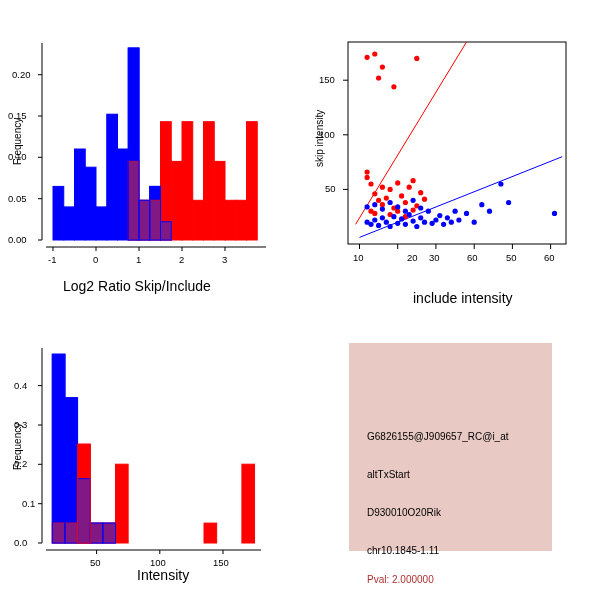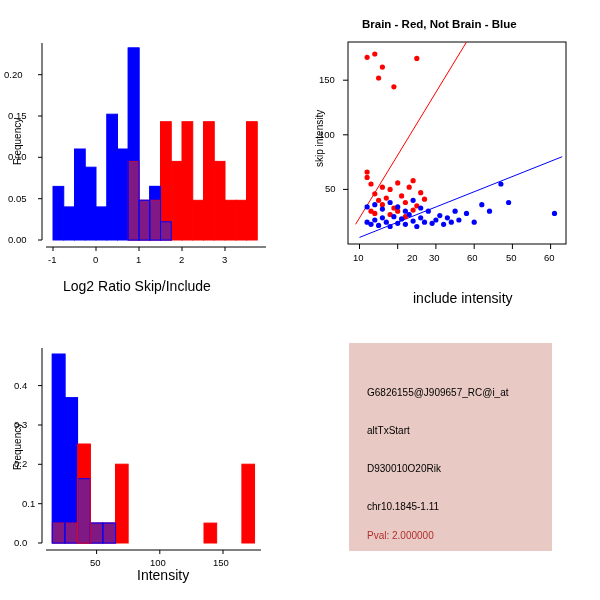--- a/index.html
+++ b/index.html
@@ -44,20 +44,21 @@
   svg { display: block; }
   .infobox {
     position: absolute;
     background: #e8c9c3;
   }
   .infoline {
     font-size: 10px;
     color: #000;
     position: absolute;
     white-space: nowrap;
+    margin-top: 44px;
   }
   .infoline.pval { color: #b03030; }
 </style>
 </head>
 <body>
 
 <div class="panel" style="left:0;top:0;width:300px;height:300px;">
 
   <div class="vlabel" style="left:12px;top:165px;">Frequency</div>
 
@@ -121,31 +122,30 @@
       <rect x="139" y="200.3" width="10.75" height="39.7"></rect>
       <rect x="149.75" y="186.4" width="10.75" height="53.6"></rect>
       <rect x="160.5" y="221.8" width="10.75" height="18.2"></rect>
     </g>
   </svg>
 
   <div class="tick-label" style="left:8px;top:234px;">0.00</div>
   <div class="tick-label" style="left:8px;top:192.7px;">0.05</div>
   <div class="tick-label" style="left:8px;top:151.3px;">0.10</div>
   <div class="tick-label" style="left:8px;top:110px;">0.15</div>
-  <div class="tick-label" style="left:4px;top:68.7px;">0.20</div>
+  <div class="tick-label" style="left:12px;top:68.7px;">0.20</div>
 
   <div class="tick-label" style="left:48px;top:254px;">-1</div>
   <div class="tick-label" style="left:93px;top:254px;">0</div>
   <div class="tick-label" style="left:136px;top:254px;">1</div>
   <div class="tick-label" style="left:179px;top:254px;">2</div>
   <div class="tick-label" style="left:222px;top:254px;">3</div>
 </div>
 
 <div class="panel" style="left:300px;top:0;width:300px;height:300px;">
-  <div class="ptitle" style="position:absolute;left:62px;top:18px;">Brain - Red, Not Brain - Blue</div>
 
   <div class="vlabel" style="left:14px;top:167px;">skip intensity</div>
 
   <div class="axis-label" style="position:absolute;left:113px;top:290px;">include intensity</div>
 
   <svg width="300" height="300" style="position:absolute;left:0;top:0;">
 
     <rect x="48" y="42" width="218" height="202" fill="none" stroke="#000" stroke-width="1"></rect>
 
     <line x1="43" y1="189.4" x2="48" y2="189.4" stroke="#000"></line>

